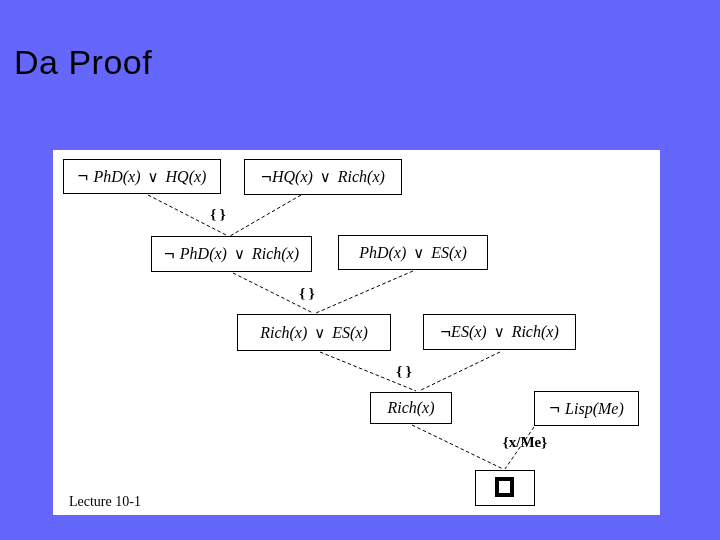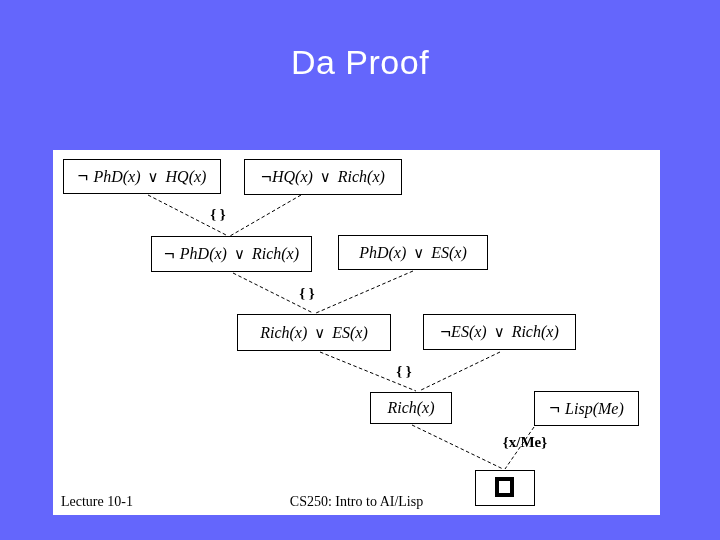--- a/index.html
+++ b/index.html
@@ -6,25 +6,25 @@
   .slide {
     position: relative;
     width: 720px; height: 540px;
     background: #6466FC;
     overflow: hidden;
     font-family: "Liberation Serif", serif;
   }
   .slide-title {
     position: absolute;
     left: 0; right: 0; top: 43px;
-    text-align: center;
     font-family: "Liberation Sans", sans-serif;
     font-size: 34px;
-    color: #ffffff;
+    color: #000000;
     letter-spacing: 0.5px;
+    padding-left: 14px;
   }
   .panel {
     position: absolute;
     left: 53px; top: 150px;
     width: 607px; height: 365px;
     background: #FFFFFF;
   }
   .edges { position: absolute; left: 0; top: 0; }
   .clause {
     position: absolute;
@@ -65,21 +65,21 @@
     background: #fff;
   }
   .empty-square {
     position: absolute;
     left: 19px; top: 6px;
     width: 11px; height: 12px;
     border: 4px solid #000;
   }
   .footer-left {
     position: absolute;
-    left: 8px; top: 344px;
+    left: 16px; top: 344px;
     font-size: 14px;
     color: #000;
     text-align: center;
   }
   .footer-center {
     position: absolute;
     left: 0; right: 0; top: 344px;
     text-align: center;
     font-size: 14px;
     color: #000;
@@ -159,16 +159,15 @@
     <div class="subst" style="left:145px; top:56px;">{ }</div>
     <div class="subst" style="left:234px; top:135px;">{ }</div>
     <div class="subst" style="left:331px; top:213px;">{ }</div>
     <div class="subst wide" style="left:427px; top:284px;">{x/Me}</div>
 
     <div class="empty-clause">
       <div class="empty-square"></div>
     </div>
 
     <div class="footer-left">Lecture 10-1</div>
-    <div class="footer-center">CS250: Intro to AI/Lisp</div>
 
   </div>
 </div>
 
 </body></html>

